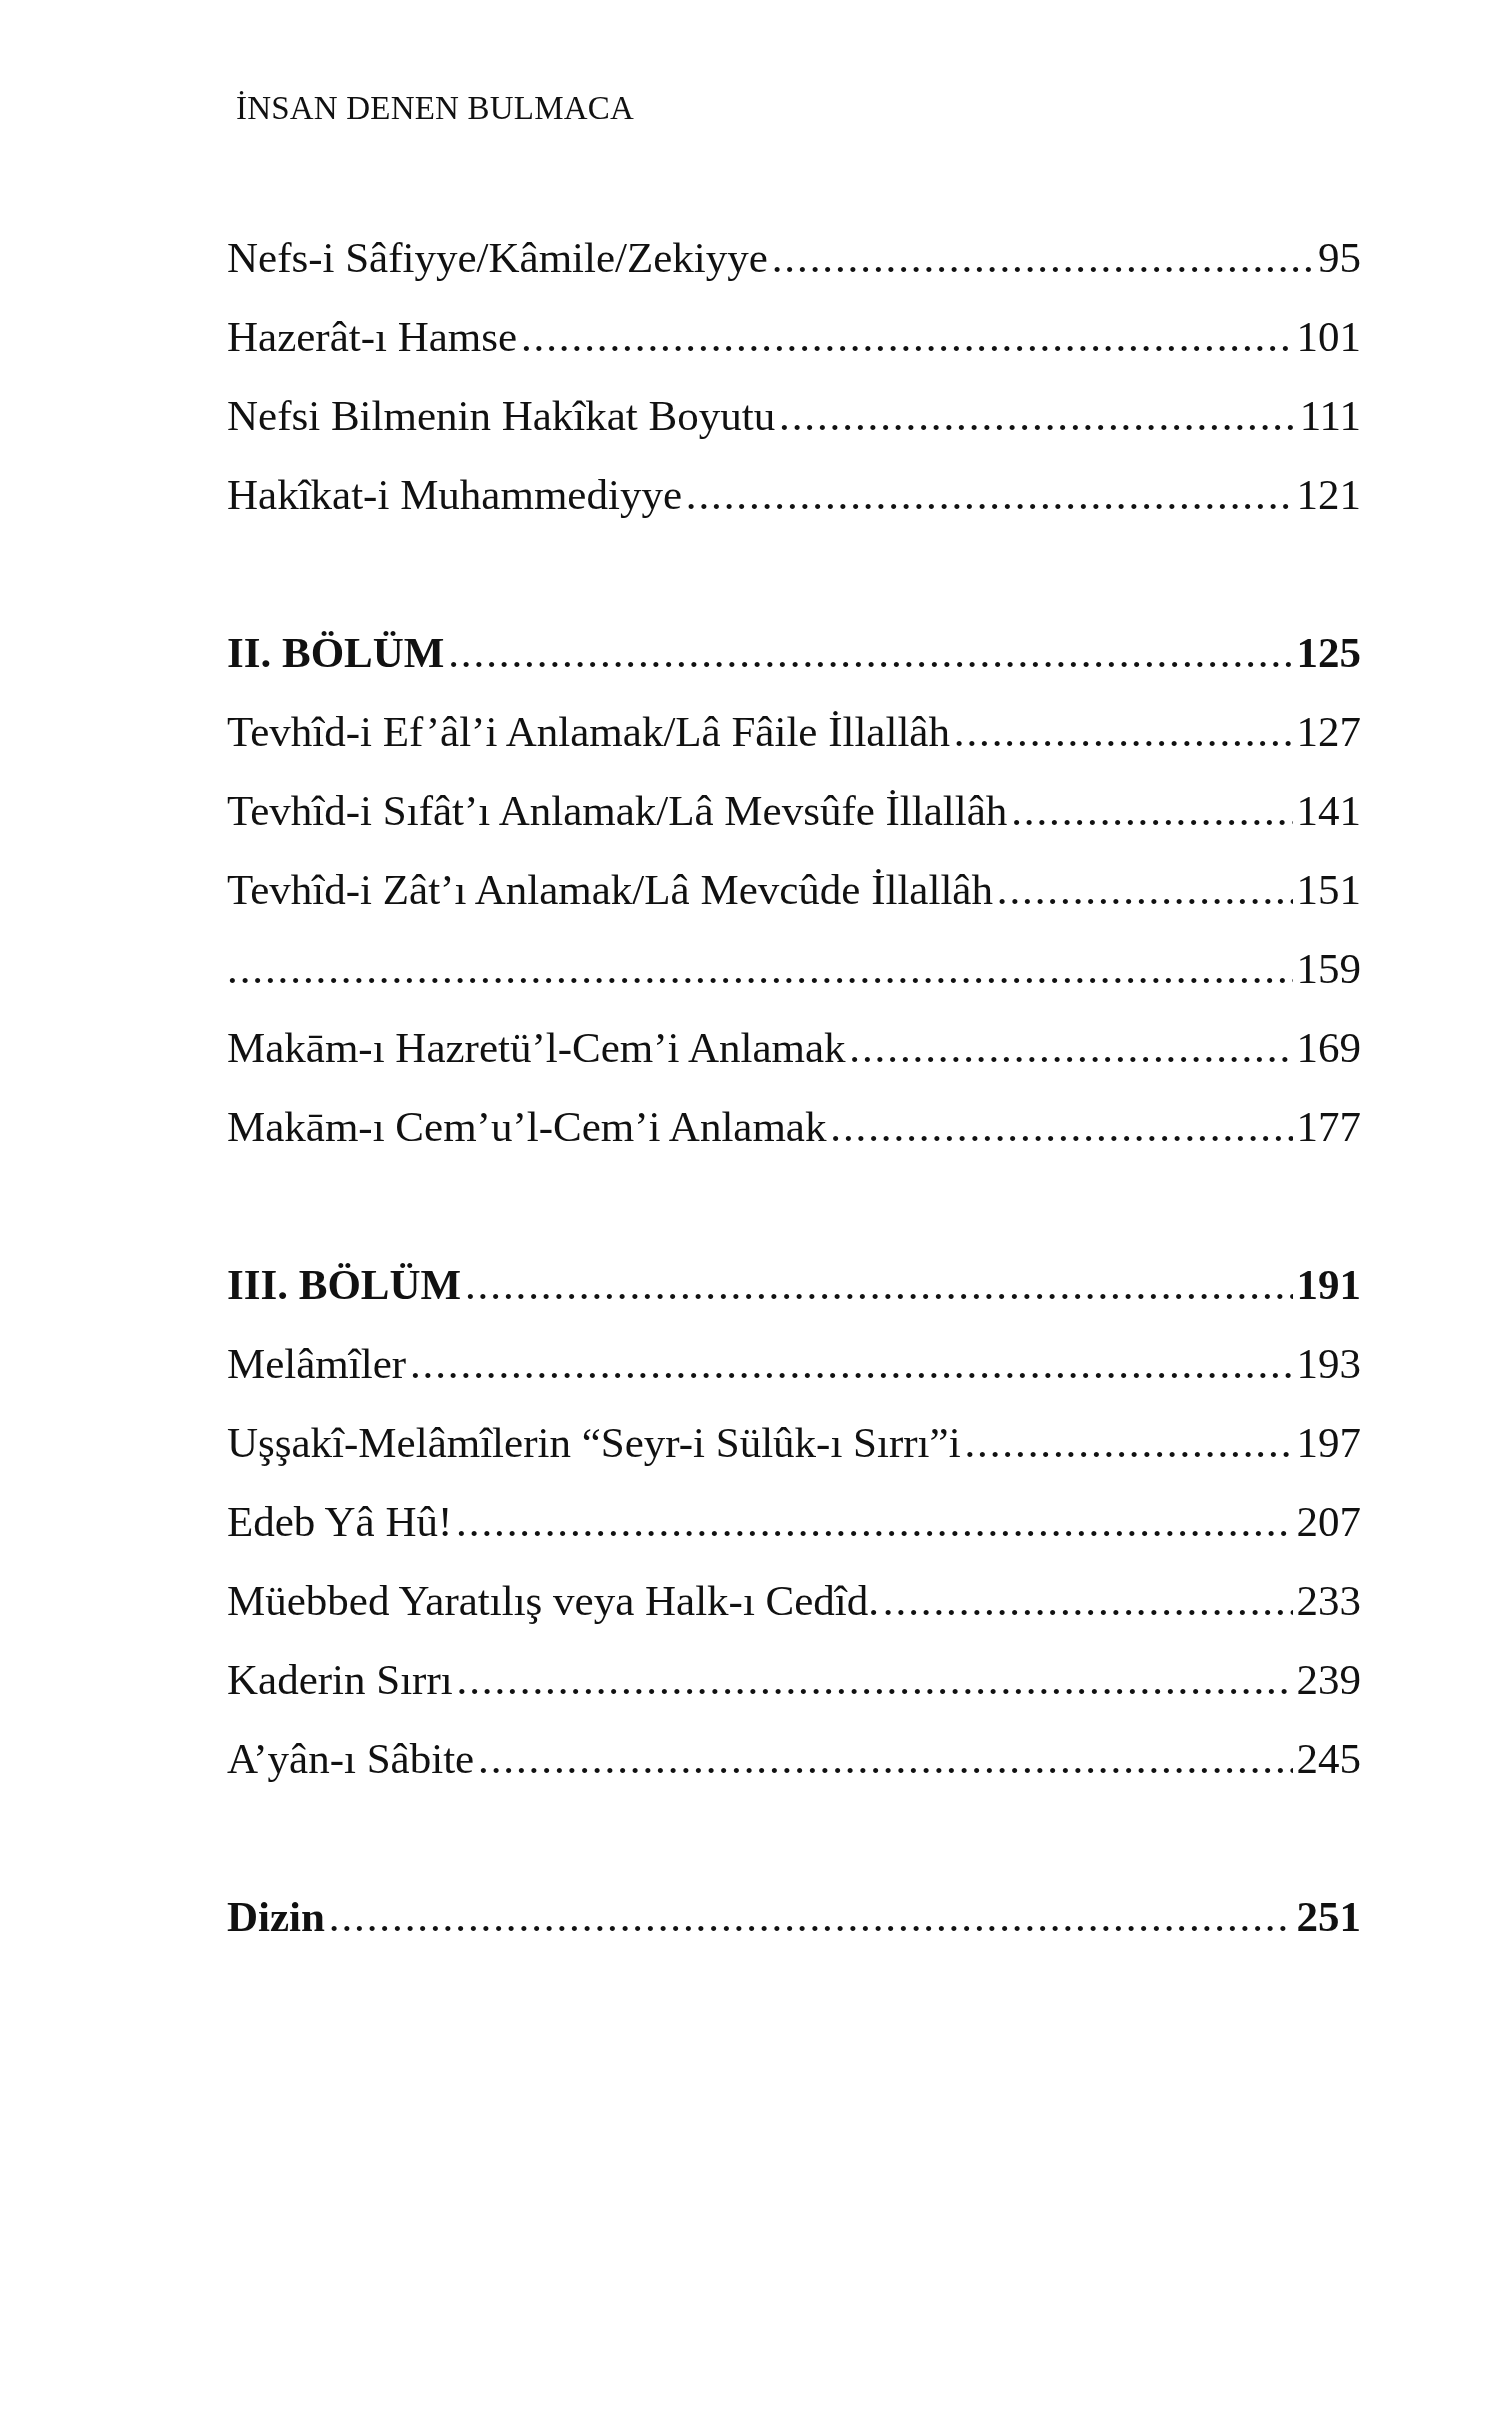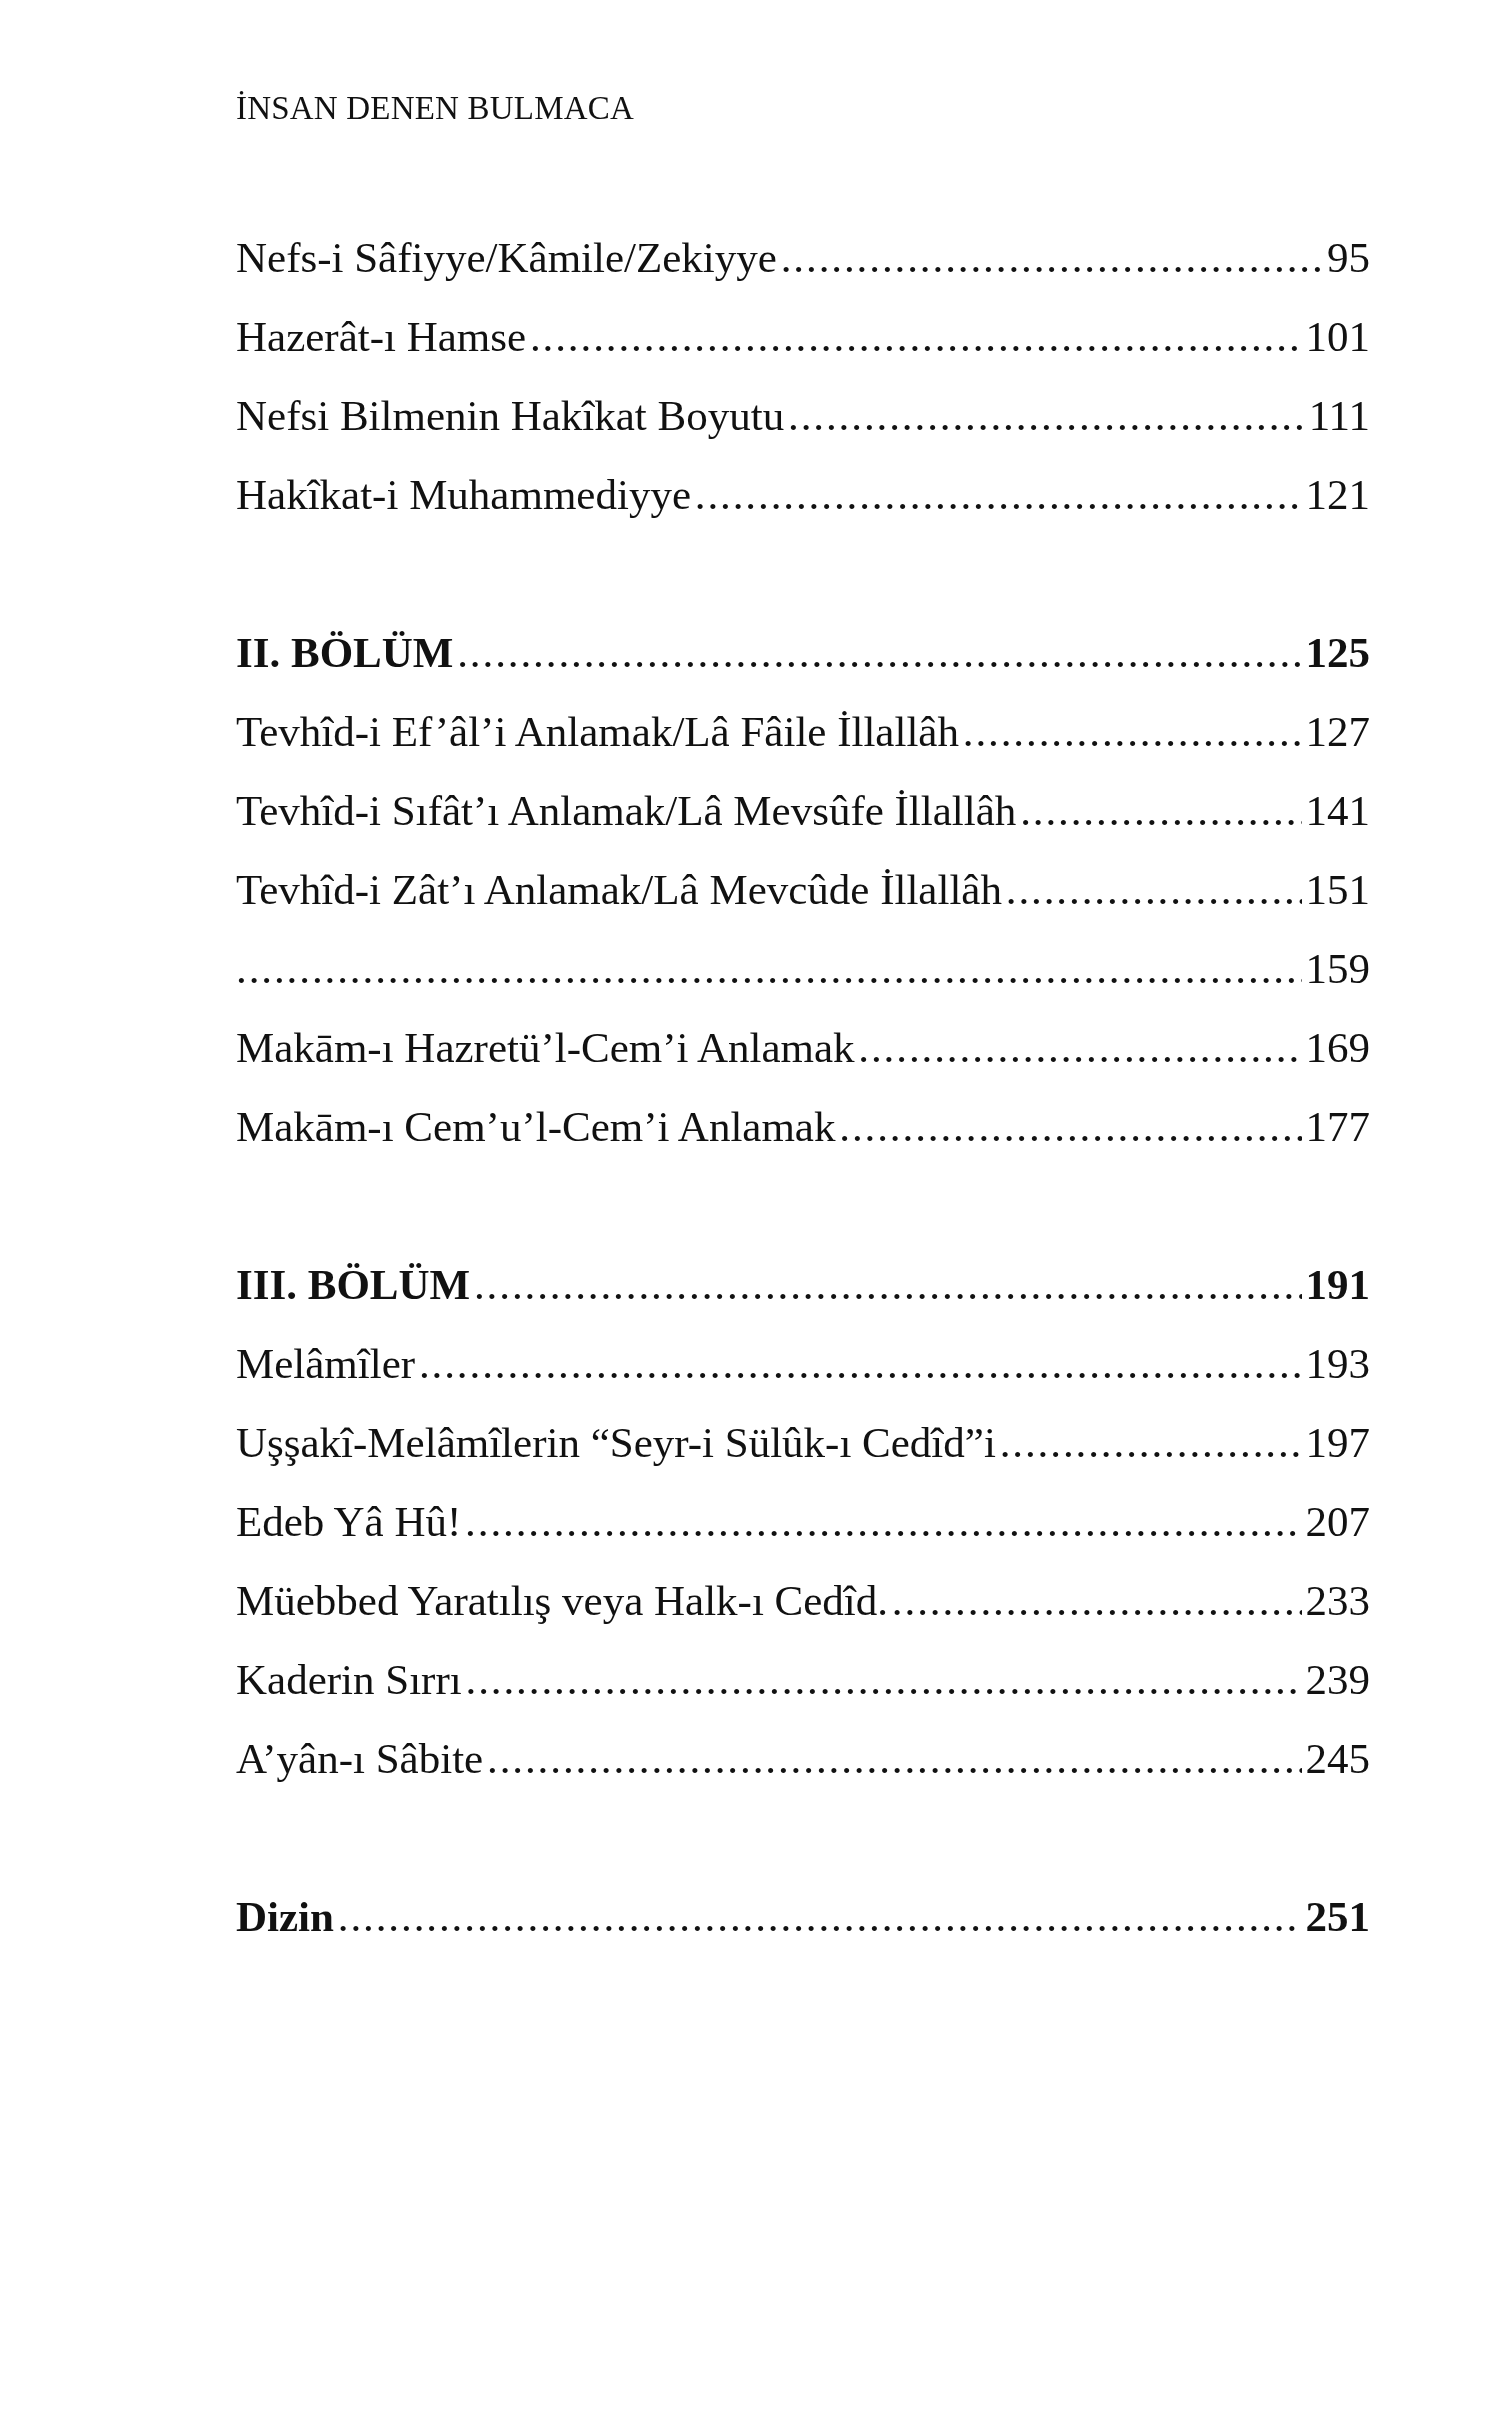--- a/index.html
+++ b/index.html
@@ -1,19 +1,19 @@
 <!DOCTYPE html>
 <html style="font-size:15px"><head>
 <meta charset="utf-8">
 <style>
   html, body { margin: 0; padding: 0; background: #ffffff; }
   body { width: 1507px; height: 2413px; position: relative; overflow: hidden;
          font-family: "Liberation Serif", "DejaVu Serif", serif; color: #111111; }
   .running-header { position: absolute; left: 236px; top: 90px; font-size: 33px; letter-spacing: 0.2px; }
-  .toc { position: absolute; left: 236px; top: 218px; width: 1134px; }
+  .toc { position: absolute; left: 227px; top: 218px; width: 1134px; }
   .toc-row { display: flex; align-items: baseline; height: 79px; font-size: 43px; line-height: 79px; white-space: nowrap; }
   .toc-row.bold { font-weight: bold; align-items: center; }
   .toc-title { flex: 0 0 auto; padding-right: 3.8px; }
   .toc-leader { flex: 1 1 auto; overflow: hidden; font-weight: normal; letter-spacing: 1.9px; }
   .toc-leader::before { content: "............................................................................................................................................................................................................"; }
   .toc-page { flex: 0 0 auto; padding-left: 3.8px; }
   .spacer { height: 79px; }
 </style>
 </head>
 <body>
@@ -86,21 +86,21 @@
       <span class="toc-title">III. BÖLÜM</span>
       <span class="toc-leader"></span>
       <span class="toc-page">191</span>
     </div>
   <div class="toc-row">
       <span class="toc-title">Melâmîler</span>
       <span class="toc-leader"></span>
       <span class="toc-page">193</span>
     </div>
   <div class="toc-row">
-      <span class="toc-title">Uşşakî-Melâmîlerin “Seyr-i Sülûk-ı Cedîd”i</span>
+      <span class="toc-title">Uşşakî-Melâmîlerin “Seyr-i Sülûk-ı Sırrı”i</span>
       <span class="toc-leader"></span>
       <span class="toc-page">197</span>
     </div>
   <div class="toc-row">
       <span class="toc-title">Edeb Yâ Hû!</span>
       <span class="toc-leader"></span>
       <span class="toc-page">207</span>
     </div>
   <div class="toc-row">
       <span class="toc-title">Müebbed Yaratılış veya Halk-ı Cedîd.</span>

